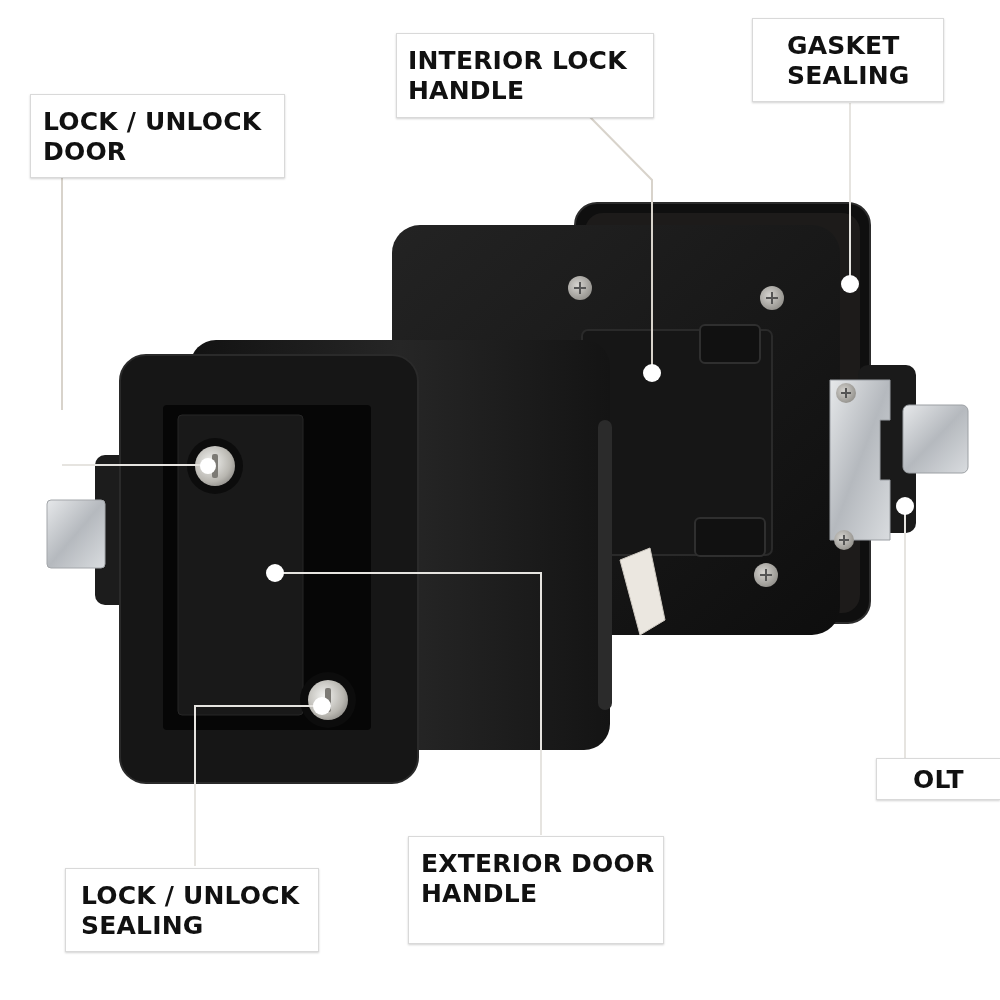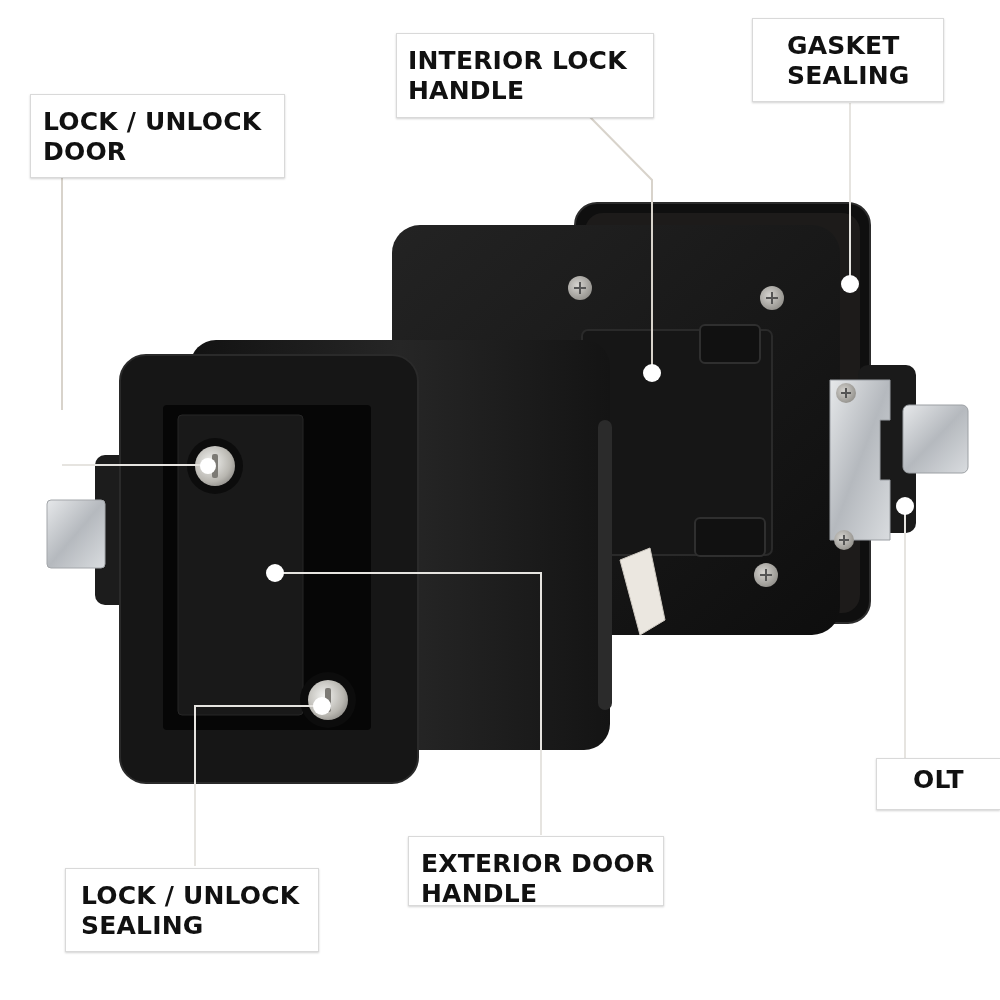--- a/index.html
+++ b/index.html
@@ -145,25 +145,25 @@
   <div class="label" style="left:396px; top:33px; width:258px; height:85px; padding:12px 0 0 11px;">
     <span>INTERIOR LOCK</span>
     <span>HANDLE</span>
   </div>
 
   <div class="label" style="left:752px; top:18px; width:192px; height:84px; padding:12px 0 0 34px;">
     <span>GASKET</span>
     <span>SEALING</span>
   </div>
 
-  <div class="label" style="left:876px; top:758px; width:124px; height:52px; padding:6px 16px 0 36px; border-right:none;">
+  <div class="label" style="left:876px; top:758px; width:124px; height:42px; padding:6px 16px 0 36px; border-right:none;">
     <span>OLT</span>
   </div>
 
-  <div class="label" style="left:408px; top:836px; width:256px; height:70px; padding:12px 0 0 12px;">
+  <div class="label" style="left:408px; top:836px; width:256px; height:108px; padding:12px 0 0 12px;">
     <span>EXTERIOR DOOR</span>
     <span>HANDLE</span>
   </div>
 
   <div class="label" style="left:65px; top:868px; width:254px; height:84px; padding:12px 0 0 15px;">
     <span>LOCK / UNLOCK</span>
     <span>SEALING</span>
   </div>
 
 </div>

